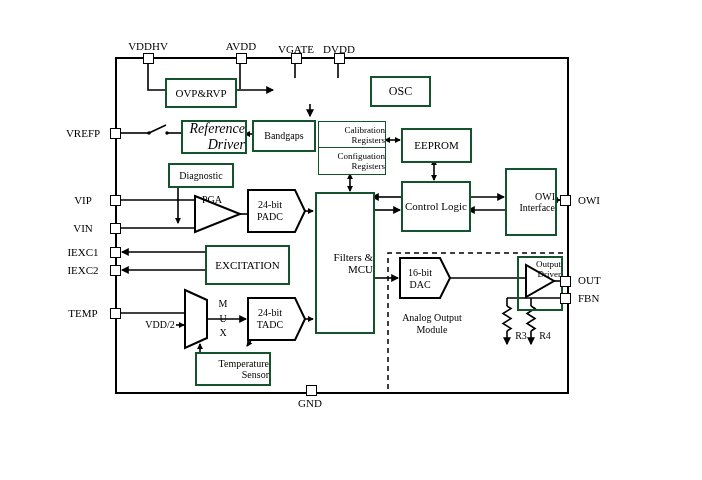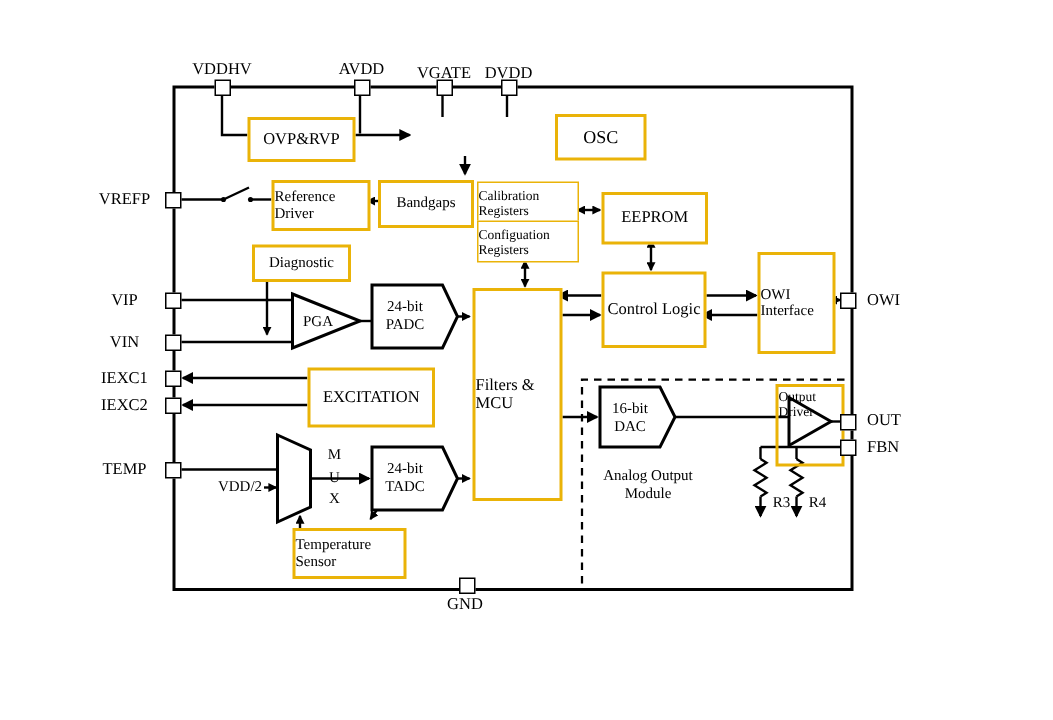--- a/index.html
+++ b/index.html
@@ -1,22 +1,22 @@
 <!DOCTYPE html>
 <html><head>
 <meta charset="utf-8">
 <style>
   html,body{margin:0;padding:0;background:#fff;}
   .stage{position:relative;width:702px;height:480px;background:#fff;
          font-family:"Liberation Serif",serif;color:#000;overflow:hidden;}
   .outer{position:absolute;left:115px;top:57px;width:450px;height:333px;
          border:2px solid #000;background:transparent;}
   svg.wires{position:absolute;left:0;top:0;width:702px;height:480px;}
-  .blk{position:absolute;border:2px solid #eab308;background:#fff;display:flex;
-       align-items:center;justify-content:center;text-align:left;line-height:1.12;}
+  .blk{position:absolute;border:2px solid #14532d;background:#fff;display:flex;
+       align-items:center;justify-content:center;text-align:right;line-height:1.12;}
   .thin{border-width:1.5px;}
   .pin{position:absolute;width:9px;height:9px;background:#fff;border:1.6px solid #000;}
   .lbl{position:absolute;font-size:11px;line-height:1.1;width:50px;}
   .r{text-align:center;}
   .c{text-align:center;}
   .shapetext{position:absolute;text-align:center;line-height:1.2;background:transparent;}
 </style>
 </head>
 <body>
 
@@ -103,34 +103,34 @@
       <polygon points="248,190 295,190 305,211 295,232 248,232"></polygon>
       <polygon points="248,298 295,298 305,319 295,340 248,340"></polygon>
       <polygon points="400,258 440,258 450,278 440,298 400,298"></polygon>
       <polygon points="185,290 207,300 207,338 185,348"></polygon>
       <polygon points="526,265 526,297 554,281"></polygon>
     </g>
   </svg>
 
   <div class="blk" style="left:165px;top:78px;width:68px;height:26px;font-size:11px;">OVP&amp;RVP</div>
   <div class="blk" style="left:370px;top:76px;width:57px;height:27px;font-size:12px;">OSC</div>
-  <div class="blk" style="left:181px;top:120px;width:62px;height:30px;font-size:10px;">Reference Driver</div>
+  <div class="blk" style="left:181px;top:120px;width:62px;height:30px;font-size:14px;font-style:italic;">Reference Driver</div>
   <div class="blk" style="left:252px;top:120px;width:60px;height:28px;font-size:10px;">Bandgaps</div>
   <div class="blk thin" style="left:318px;top:121px;width:66px;height:26px;font-size:9px;">Calibration Registers</div>
   <div class="blk" style="left:401px;top:128px;width:67px;height:31px;font-size:11px;">EEPROM</div>
   <div class="blk thin" style="left:318px;top:147px;width:66px;height:26px;font-size:9px;">Configuation Registers</div>
   <div class="blk" style="left:168px;top:163px;width:62px;height:21px;font-size:10px;">Diagnostic</div>
   <div class="blk" style="left:205px;top:245px;width:81px;height:36px;font-size:11px;">EXCITATION</div>
   <div class="blk" style="left:315px;top:192px;width:56px;height:138px;font-size:11px;">Filters &amp; MCU</div>
   <div class="blk" style="left:401px;top:181px;width:66px;height:47px;font-size:11px;">Control Logic</div>
   <div class="blk" style="left:195px;top:352px;width:72px;height:30px;font-size:10px;">Temperature Sensor</div>
   <div class="blk" style="left:505px;top:168px;width:48px;height:64px;font-size:10px;">OWI Interface</div>
   <div class="blk" style="left:517px;top:256px;width:42px;height:50px;font-size:9px;background:transparent;align-items:flex-start;padding-top:1px;">Output Driver</div>
 
-  <div class="shapetext" style="left:197px;top:209px;width:30px;font-size:10px;">PGA</div>
+  <div class="shapetext" style="left:197px;top:194px;width:30px;font-size:10px;">PGA</div>
   <div class="shapetext" style="left:249px;top:199px;width:42px;font-size:10px;">24-bit PADC</div>
   <div class="shapetext" style="left:249px;top:307px;width:42px;font-size:10px;">24-bit TADC</div>
   <div class="shapetext" style="left:399px;top:267px;width:42px;font-size:10px;">16-bit DAC</div>
   <div class="shapetext" style="left:190px;top:297px;width:12px;font-size:10px;line-height:1.45;word-break:break-all;margin-left:27px;">MUX</div>
   <div class="shapetext" style="left:400px;top:312px;width:64px;font-size:10px;">Analog Output Module</div>
   <div class="shapetext" style="left:142px;top:319px;width:36px;font-size:10px;">VDD/2</div>
   <div class="shapetext" style="left:512px;top:330px;width:18px;font-size:10px;">R3</div>
   <div class="shapetext" style="left:536px;top:330px;width:18px;font-size:10px;">R4</div>
 
   <div class="pin" style="left:143px;top:53px;"></div>

